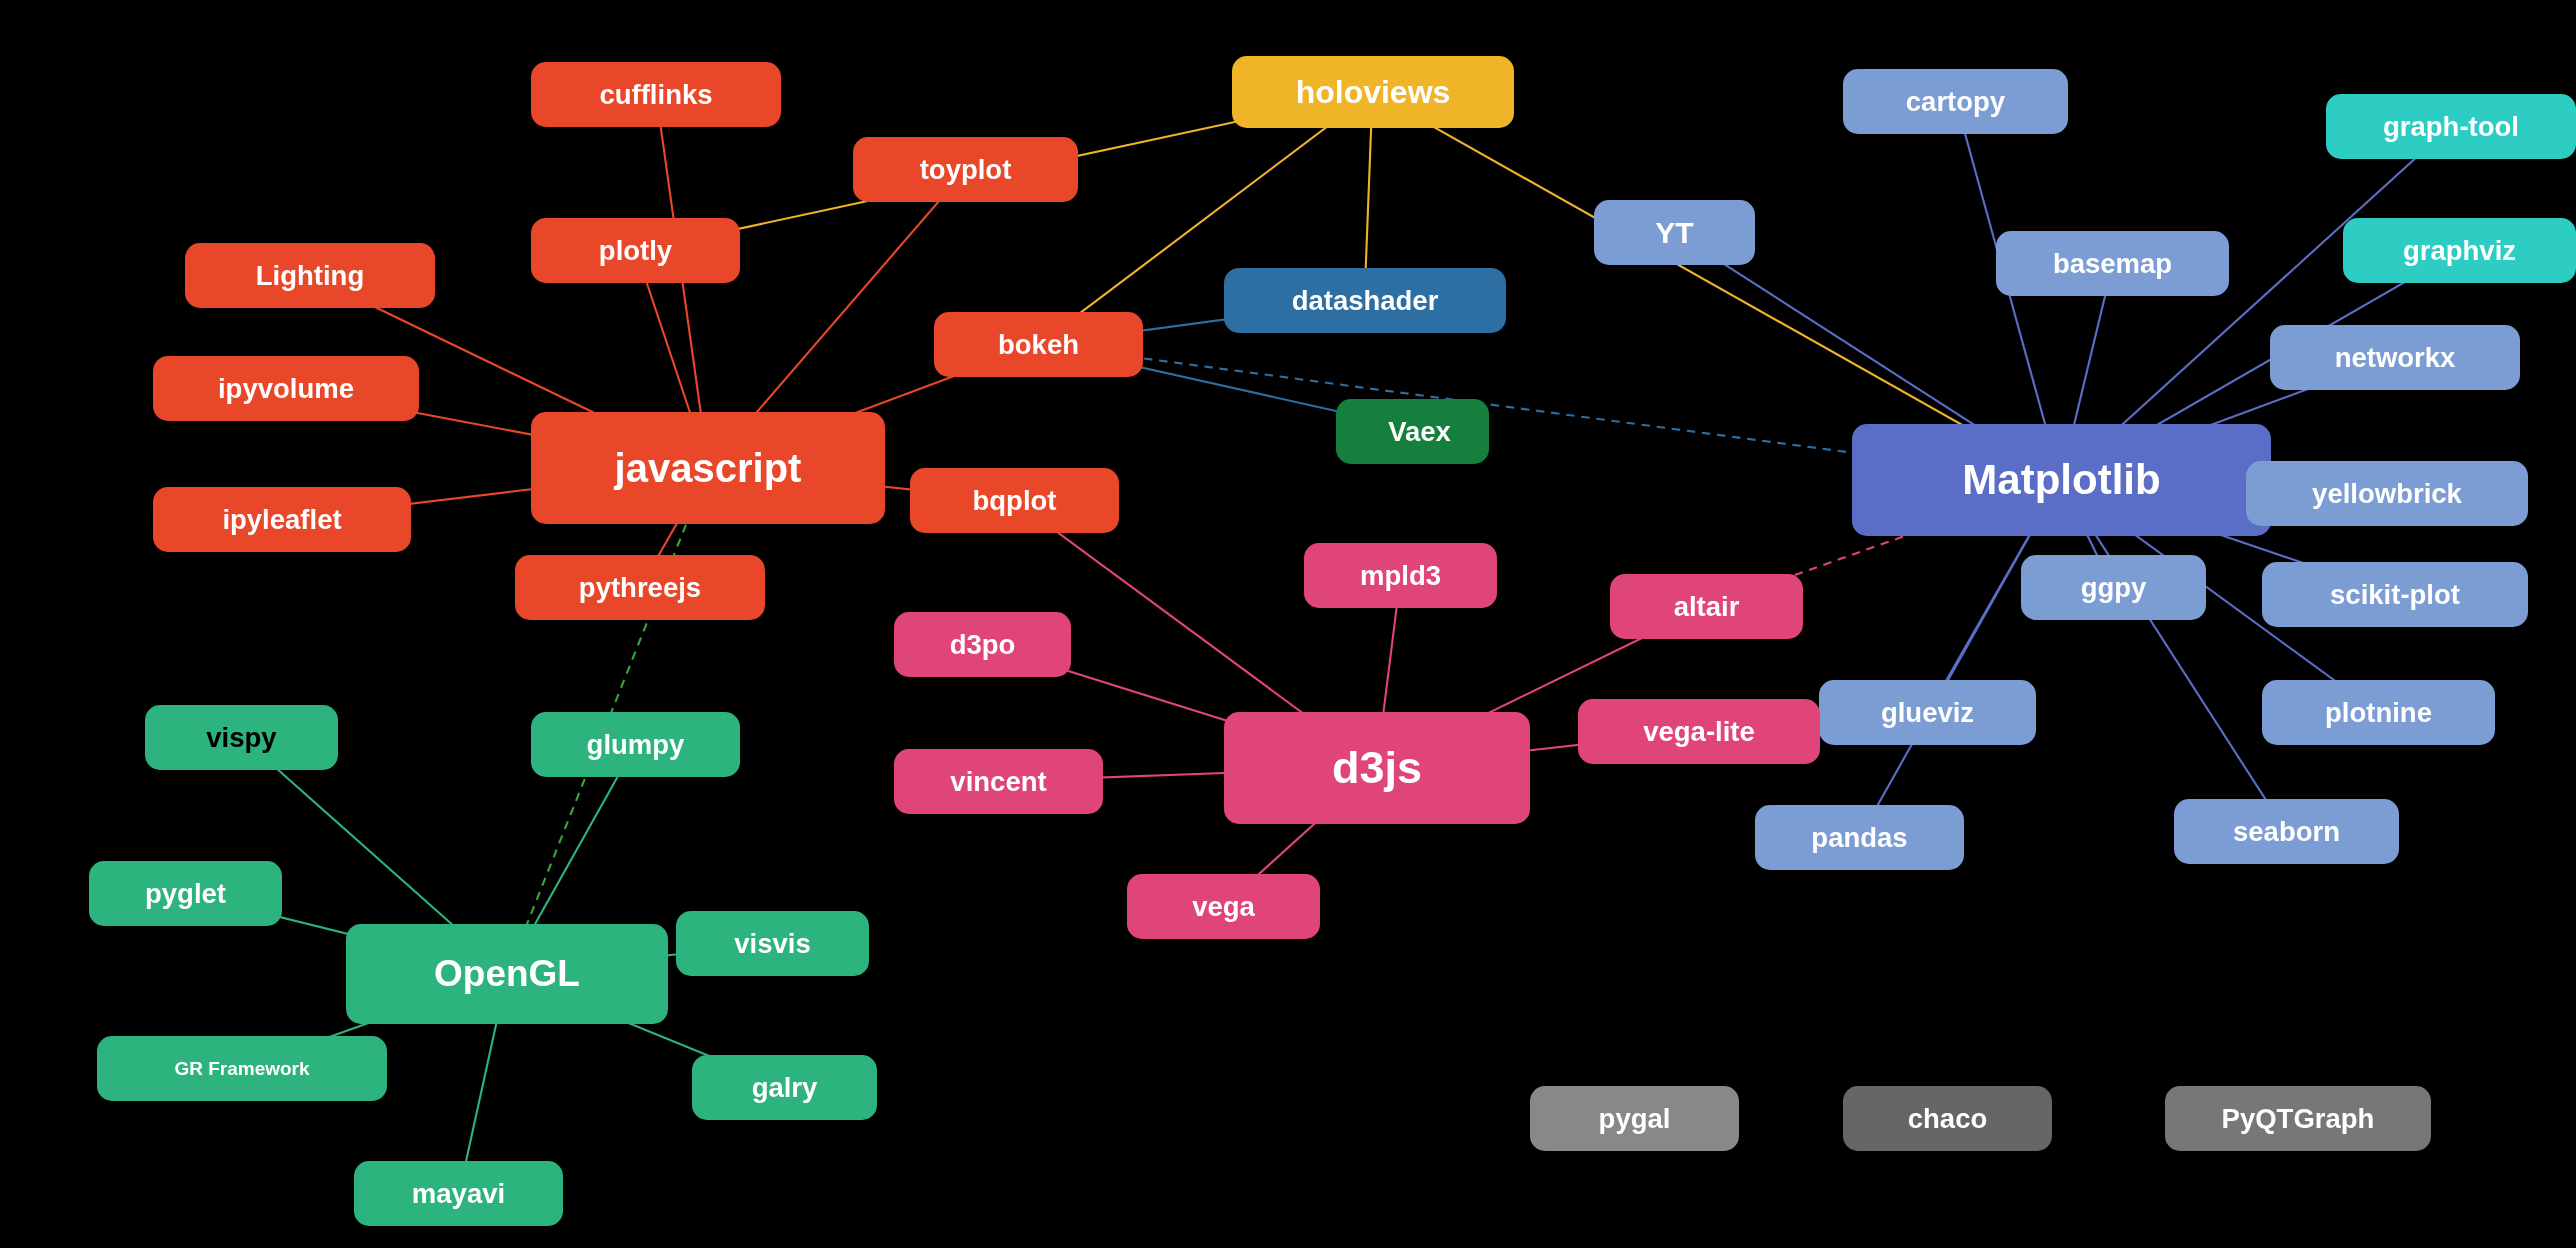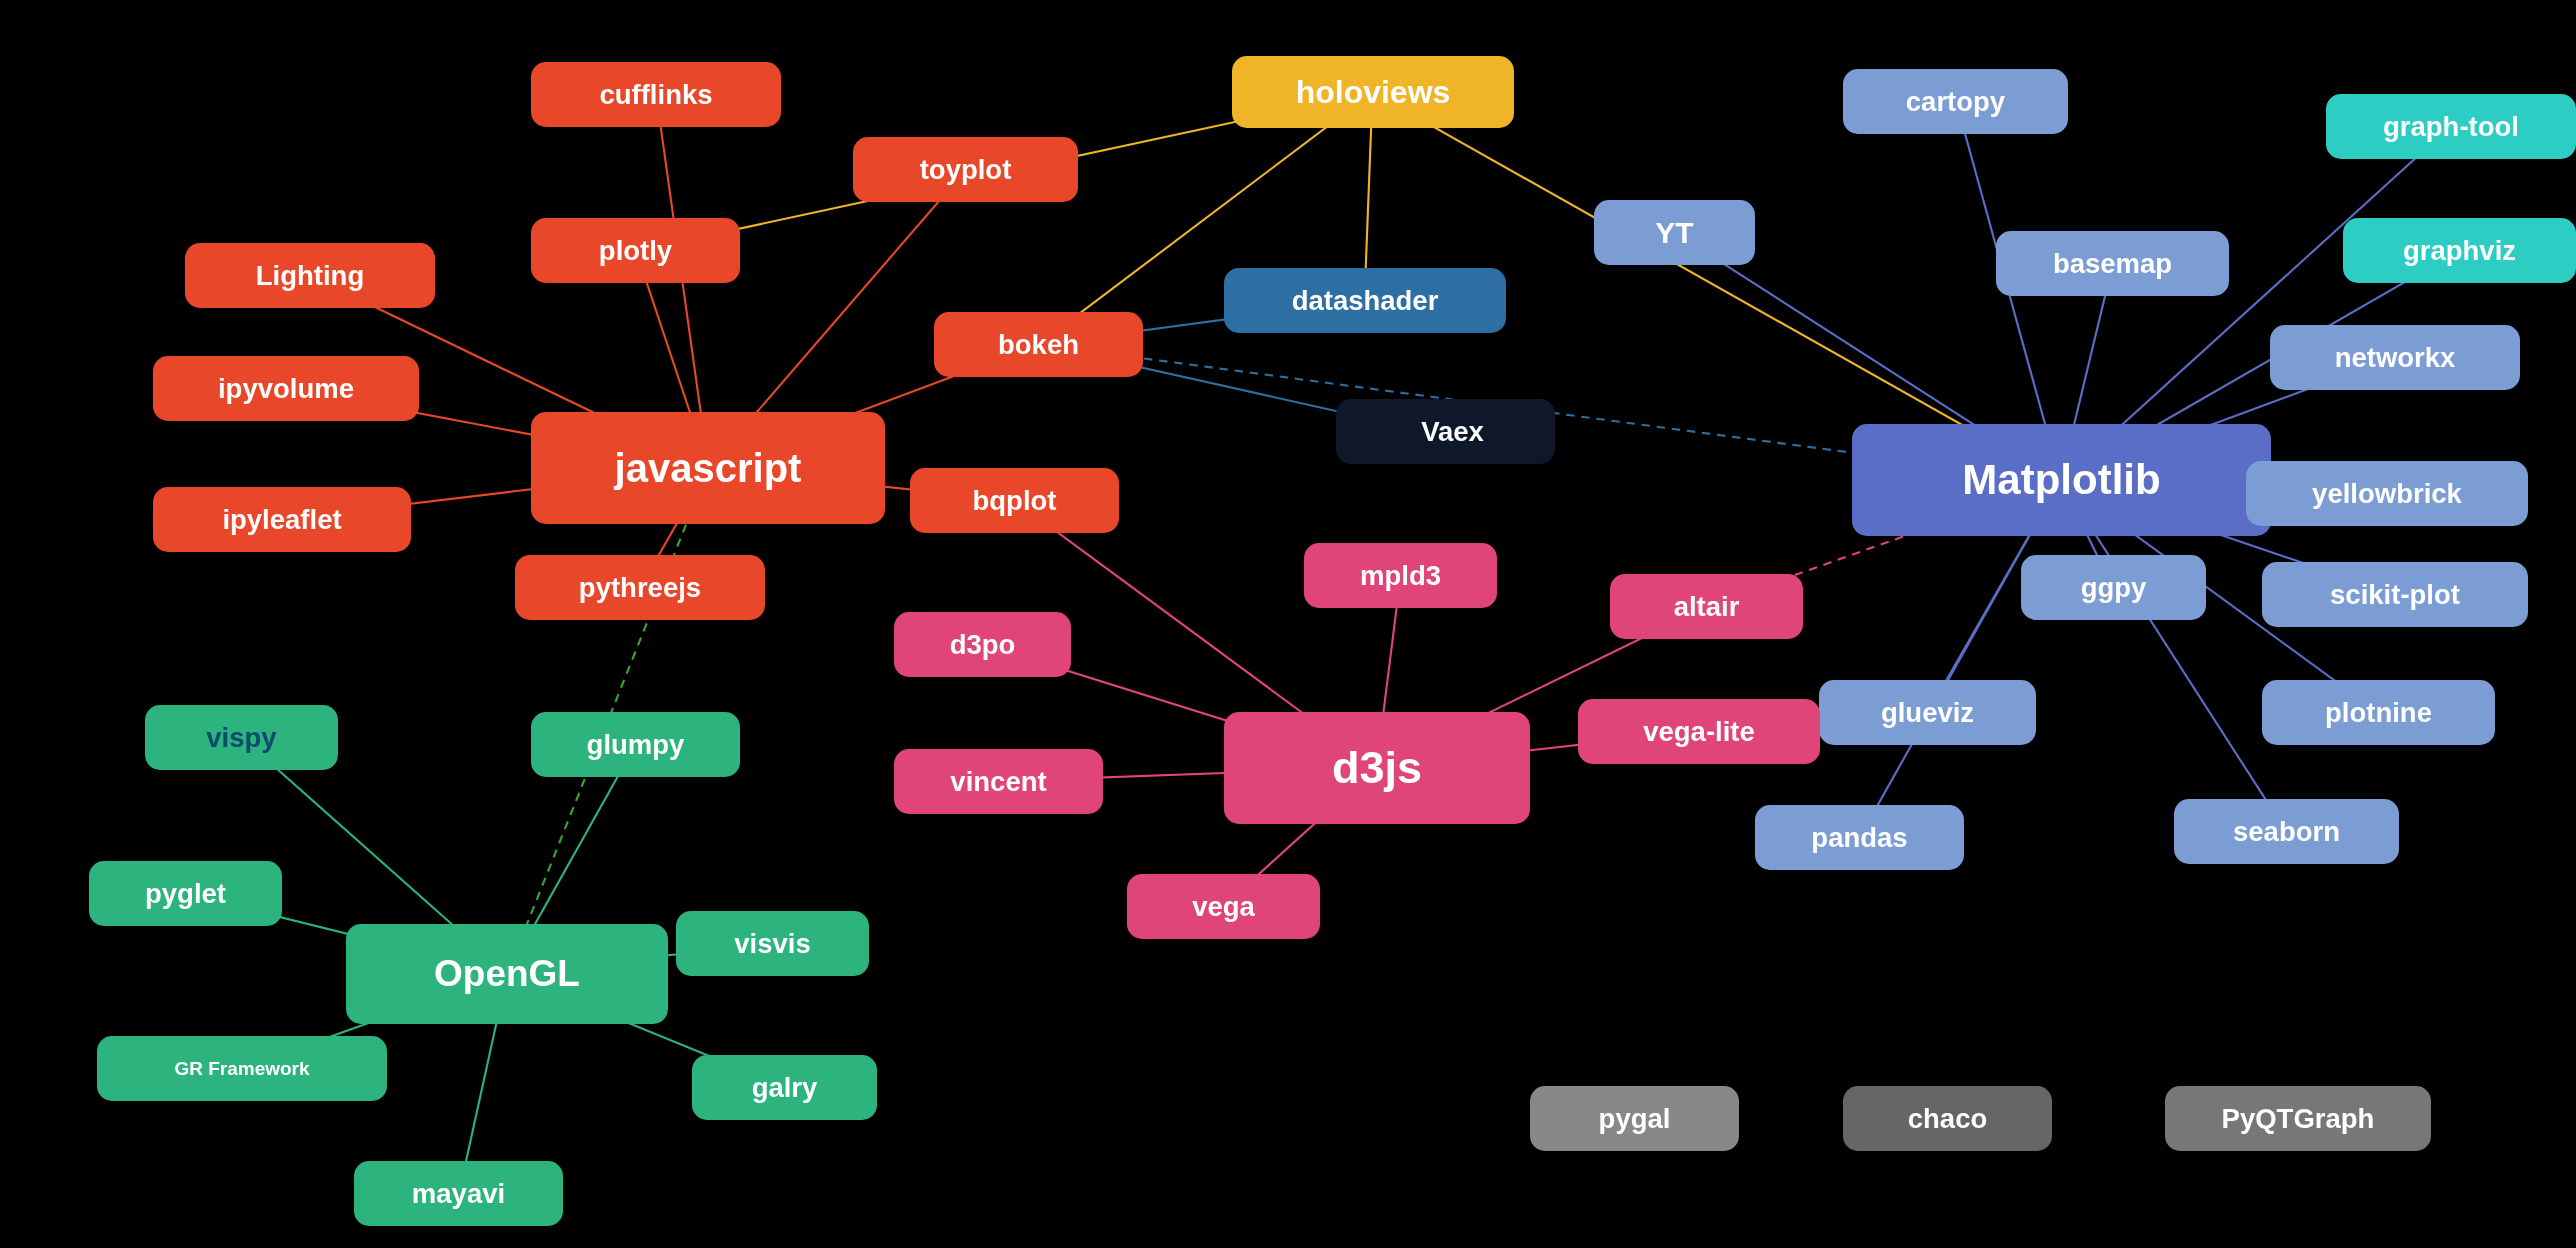--- a/index.html
+++ b/index.html
@@ -94,39 +94,39 @@
     <div class="node-label" style="left: 531px; top: 62px; width: 250px; height: 65px; background: rgb(232, 71, 42); color: rgb(255, 255, 255); font-size: 27.5px; font-weight: 600; border-radius: 15px; pointer-events: auto; cursor: pointer;">cufflinks</div>
     <div class="node-label" style="left: 853px; top: 137px; width: 225px; height: 65px; background: rgb(232, 71, 42); color: rgb(255, 255, 255); font-size: 27.5px; font-weight: 600; border-radius: 15px; pointer-events: auto; cursor: pointer;">toyplot</div>
     <div class="node-label" style="left: 531px; top: 218px; width: 209px; height: 65px; background: rgb(232, 71, 42); color: rgb(255, 255, 255); font-size: 27.5px; font-weight: 600; border-radius: 15px; pointer-events: auto; cursor: pointer;">plotly</div>
     <div class="node-label" style="left: 934px; top: 312px; width: 209px; height: 65px; background: rgb(232, 71, 42); color: rgb(255, 255, 255); font-size: 27.5px; font-weight: 600; border-radius: 15px; pointer-events: auto; cursor: pointer;">bokeh</div>
     <div class="node-label" style="left: 185px; top: 243px; width: 250px; height: 65px; background: rgb(232, 71, 42); color: rgb(255, 255, 255); font-size: 27.5px; font-weight: 600; border-radius: 15px; pointer-events: auto; cursor: pointer;">Lighting</div>
     <div class="node-label" style="left: 153px; top: 356px; width: 266px; height: 65px; background: rgb(232, 71, 42); color: rgb(255, 255, 255); font-size: 27.5px; font-weight: 600; border-radius: 15px; pointer-events: auto; cursor: pointer;">ipyvolume</div>
     <div class="node-label" style="left: 153px; top: 487px; width: 258px; height: 65px; background: rgb(232, 71, 42); color: rgb(255, 255, 255); font-size: 27.5px; font-weight: 600; border-radius: 15px; pointer-events: auto; cursor: pointer;">ipyleaflet</div>
     <div class="node-label" style="left: 515px; top: 555px; width: 250px; height: 65px; background: rgb(232, 71, 42); color: rgb(255, 255, 255); font-size: 27.5px; font-weight: 600; border-radius: 15px; pointer-events: auto; cursor: pointer;">pythreejs</div>
     <div class="node-label" style="left: 910px; top: 468px; width: 209px; height: 65px; background: rgb(232, 71, 42); color: rgb(255, 255, 255); font-size: 27.5px; font-weight: 600; border-radius: 15px; pointer-events: auto; cursor: pointer;">bqplot</div>
     <div class="node-label" style="left: 1224px; top: 268px; width: 282px; height: 65px; background: rgb(45, 111, 163); color: rgb(255, 255, 255); font-size: 27.5px; font-weight: 600; border-radius: 15px; pointer-events: auto; cursor: pointer;">datashader</div>
-    <div class="node-label" style="left: 1336px; top: 399px; width: 219px; height: 65px; background: #0f172a; color: rgb(255, 255, 255); font-size: 27.5px; font-weight: 600; border-radius: 15px; pointer-events: auto; cursor: pointer; padding-left: 14px;">Vaex</div>
+    <div class="node-label" style="left: 1336px; top: 399px; width: 153px; height: 65px; background: #15803d; color: rgb(255, 255, 255); font-size: 27.5px; font-weight: 600; border-radius: 15px; pointer-events: auto; cursor: pointer; padding-left: 14px;">Vaex</div>
     <div class="node-label" style="left: 1843px; top: 69px; width: 225px; height: 65px; background: rgb(123, 157, 212); color: rgb(255, 255, 255); font-size: 27.5px; font-weight: 600; border-radius: 15px; pointer-events: auto; cursor: pointer;">cartopy</div>
     <div class="node-label" style="left: 1594px; top: 200px; width: 161px; height: 65px; background: rgb(123, 157, 212); color: rgb(255, 255, 255); font-size: 30px; font-weight: 600; border-radius: 15px; pointer-events: auto; cursor: pointer;">YT</div>
     <div class="node-label" style="left: 1996px; top: 231px; width: 233px; height: 65px; background: rgb(123, 157, 212); color: rgb(255, 255, 255); font-size: 27.5px; font-weight: 600; border-radius: 15px; pointer-events: auto; cursor: pointer;">basemap</div>
     <div class="node-label" style="left: 2270px; top: 325px; width: 250px; height: 65px; background: rgb(123, 157, 212); color: rgb(255, 255, 255); font-size: 27.5px; font-weight: 600; border-radius: 15px; pointer-events: auto; cursor: pointer;">networkx</div>
     <div class="node-label" style="left: 2246px; top: 443px; width: 282px; height: 65px; background: rgb(123, 157, 212); color: rgb(255, 255, 255); font-size: 27.5px; font-weight: 600; border-radius: 15px; pointer-events: auto; cursor: pointer; margin-top: 18px;">yellowbrick</div>
     <div class="node-label" style="left: 2021px; top: 555px; width: 185px; height: 65px; background: rgb(123, 157, 212); color: rgb(255, 255, 255); font-size: 27.5px; font-weight: 600; border-radius: 15px; pointer-events: auto; cursor: pointer;">ggpy</div>
     <div class="node-label" style="left: 2262px; top: 562px; width: 266px; height: 65px; background: rgb(123, 157, 212); color: rgb(255, 255, 255); font-size: 27.5px; font-weight: 600; border-radius: 15px; pointer-events: auto; cursor: pointer;">scikit-plot</div>
     <div class="node-label" style="left: 1819px; top: 680px; width: 217px; height: 65px; background: rgb(123, 157, 212); color: rgb(255, 255, 255); font-size: 27.5px; font-weight: 600; border-radius: 15px; pointer-events: auto; cursor: pointer;">glueviz</div>
     <div class="node-label" style="left: 2262px; top: 680px; width: 233px; height: 65px; background: rgb(123, 157, 212); color: rgb(255, 255, 255); font-size: 27.5px; font-weight: 600; border-radius: 15px; pointer-events: auto; cursor: pointer;">plotnine</div>
     <div class="node-label" style="left: 2174px; top: 799px; width: 225px; height: 65px; background: rgb(123, 157, 212); color: rgb(255, 255, 255); font-size: 27.5px; font-weight: 600; border-radius: 15px; pointer-events: auto; cursor: pointer; text-align: center;">seaborn</div>
     <div class="node-label" style="left: 1755px; top: 805px; width: 209px; height: 65px; background: rgb(123, 157, 212); color: rgb(255, 255, 255); font-size: 27.5px; font-weight: 600; border-radius: 15px; pointer-events: auto; cursor: pointer;">pandas</div>
     <div class="node-label" style="left: 1610px; top: 574px; width: 193px; height: 65px; background: rgb(224, 69, 122); color: rgb(255, 255, 255); font-size: 27.5px; font-weight: 600; border-radius: 15px; pointer-events: auto; cursor: pointer;">altair</div>
     <div class="node-label" style="left: 1578px; top: 699px; width: 242px; height: 65px; background: rgb(224, 69, 122); color: rgb(255, 255, 255); font-size: 27.5px; font-weight: 600; border-radius: 15px; pointer-events: auto; cursor: pointer;">vega-lite</div>
     <div class="node-label" style="left: 1304px; top: 543px; width: 193px; height: 65px; background: rgb(224, 69, 122); color: rgb(255, 255, 255); font-size: 27.5px; font-weight: 600; border-radius: 15px; pointer-events: auto; cursor: pointer;">mpld3</div>
     <div class="node-label" style="left: 894px; top: 612px; width: 177px; height: 65px; background: rgb(224, 69, 122); color: rgb(255, 255, 255); font-size: 27.5px; font-weight: 600; border-radius: 15px; pointer-events: auto; cursor: pointer;">d3po</div>
     <div class="node-label" style="left: 894px; top: 749px; width: 209px; height: 65px; background: rgb(224, 69, 122); color: rgb(255, 255, 255); font-size: 27.5px; font-weight: 600; border-radius: 15px; pointer-events: auto; cursor: pointer;">vincent</div>
     <div class="node-label" style="left: 1127px; top: 874px; width: 193px; height: 65px; background: rgb(224, 69, 122); color: rgb(255, 255, 255); font-size: 27.5px; font-weight: 600; border-radius: 15px; pointer-events: auto; cursor: pointer;">vega</div>
-    <div class="node-label" style="left: 145px; top: 705px; width: 193px; height: 65px; background: rgb(45, 179, 125); color: #0c4a6e; font-size: 27.5px; font-weight: 600; border-radius: 15px; pointer-events: auto; cursor: pointer;">vispy</div>
+    <div class="node-label" style="left: 145px; top: 705px; width: 193px; height: 65px; background: rgb(45, 179, 125); color: #000000; font-size: 27.5px; font-weight: 600; border-radius: 15px; pointer-events: auto; cursor: pointer;">vispy</div>
     <div class="node-label" style="left: 89px; top: 861px; width: 193px; height: 65px; background: rgb(45, 179, 125); color: rgb(255, 255, 255); font-size: 27.5px; font-weight: 600; border-radius: 15px; pointer-events: auto; cursor: pointer;">pyglet</div>
     <div class="node-label" style="left: 531px; top: 712px; width: 209px; height: 65px; background: rgb(45, 179, 125); color: rgb(255, 255, 255); font-size: 27.5px; font-weight: 600; border-radius: 15px; pointer-events: auto; cursor: pointer;">glumpy</div>
     <div class="node-label" style="left: 676px; top: 911px; width: 193px; height: 65px; background: rgb(45, 179, 125); color: rgb(255, 255, 255); font-size: 27.5px; font-weight: 600; border-radius: 15px; pointer-events: auto; cursor: pointer;">visvis</div>
     <div class="node-label" style="left: 692px; top: 1055px; width: 185px; height: 65px; background: rgb(45, 179, 125); color: rgb(255, 255, 255); font-size: 27.5px; font-weight: 600; border-radius: 15px; pointer-events: auto; cursor: pointer;">galry</div>
     <div class="node-label" style="left: 354px; top: 1161px; width: 209px; height: 65px; background: rgb(45, 179, 125); color: rgb(255, 255, 255); font-size: 27.5px; font-weight: 600; border-radius: 15px; pointer-events: auto; cursor: pointer; text-align: right;">mayavi</div>
     <div class="node-label" style="left: 97px; top: 1036px; width: 290px; height: 65px; background: rgb(45, 179, 125); color: rgb(255, 255, 255); font-size: 19px; font-weight: 600; border-radius: 15px; pointer-events: auto; cursor: pointer;">GR Framework</div>
     <div class="node-label" style="left: 2326px; top: 94px; width: 250px; height: 65px; background: rgb(46, 205, 196); color: rgb(255, 255, 255); font-size: 27.5px; font-weight: 600; border-radius: 15px; pointer-events: auto; cursor: pointer;">graph-tool</div>
     <div class="node-label" style="left: 2343px; top: 218px; width: 233px; height: 65px; background: rgb(46, 205, 196); color: rgb(255, 255, 255); font-size: 27.5px; font-weight: 600; border-radius: 15px; pointer-events: auto; cursor: pointer;">graphviz</div>
     <div class="node-label" style="left: 1530px; top: 1086px; width: 209px; height: 65px; background: rgb(136, 136, 136); color: rgb(255, 255, 255); font-size: 27.5px; font-weight: 600; border-radius: 15px; pointer-events: auto; cursor: pointer;">pygal</div>
     <div class="node-label" style="left: 1843px; top: 1086px; width: 209px; height: 65px; background: rgb(102, 102, 102); color: rgb(255, 255, 255); font-size: 27.5px; font-weight: 600; border-radius: 15px; pointer-events: auto; cursor: pointer;">chaco</div>

